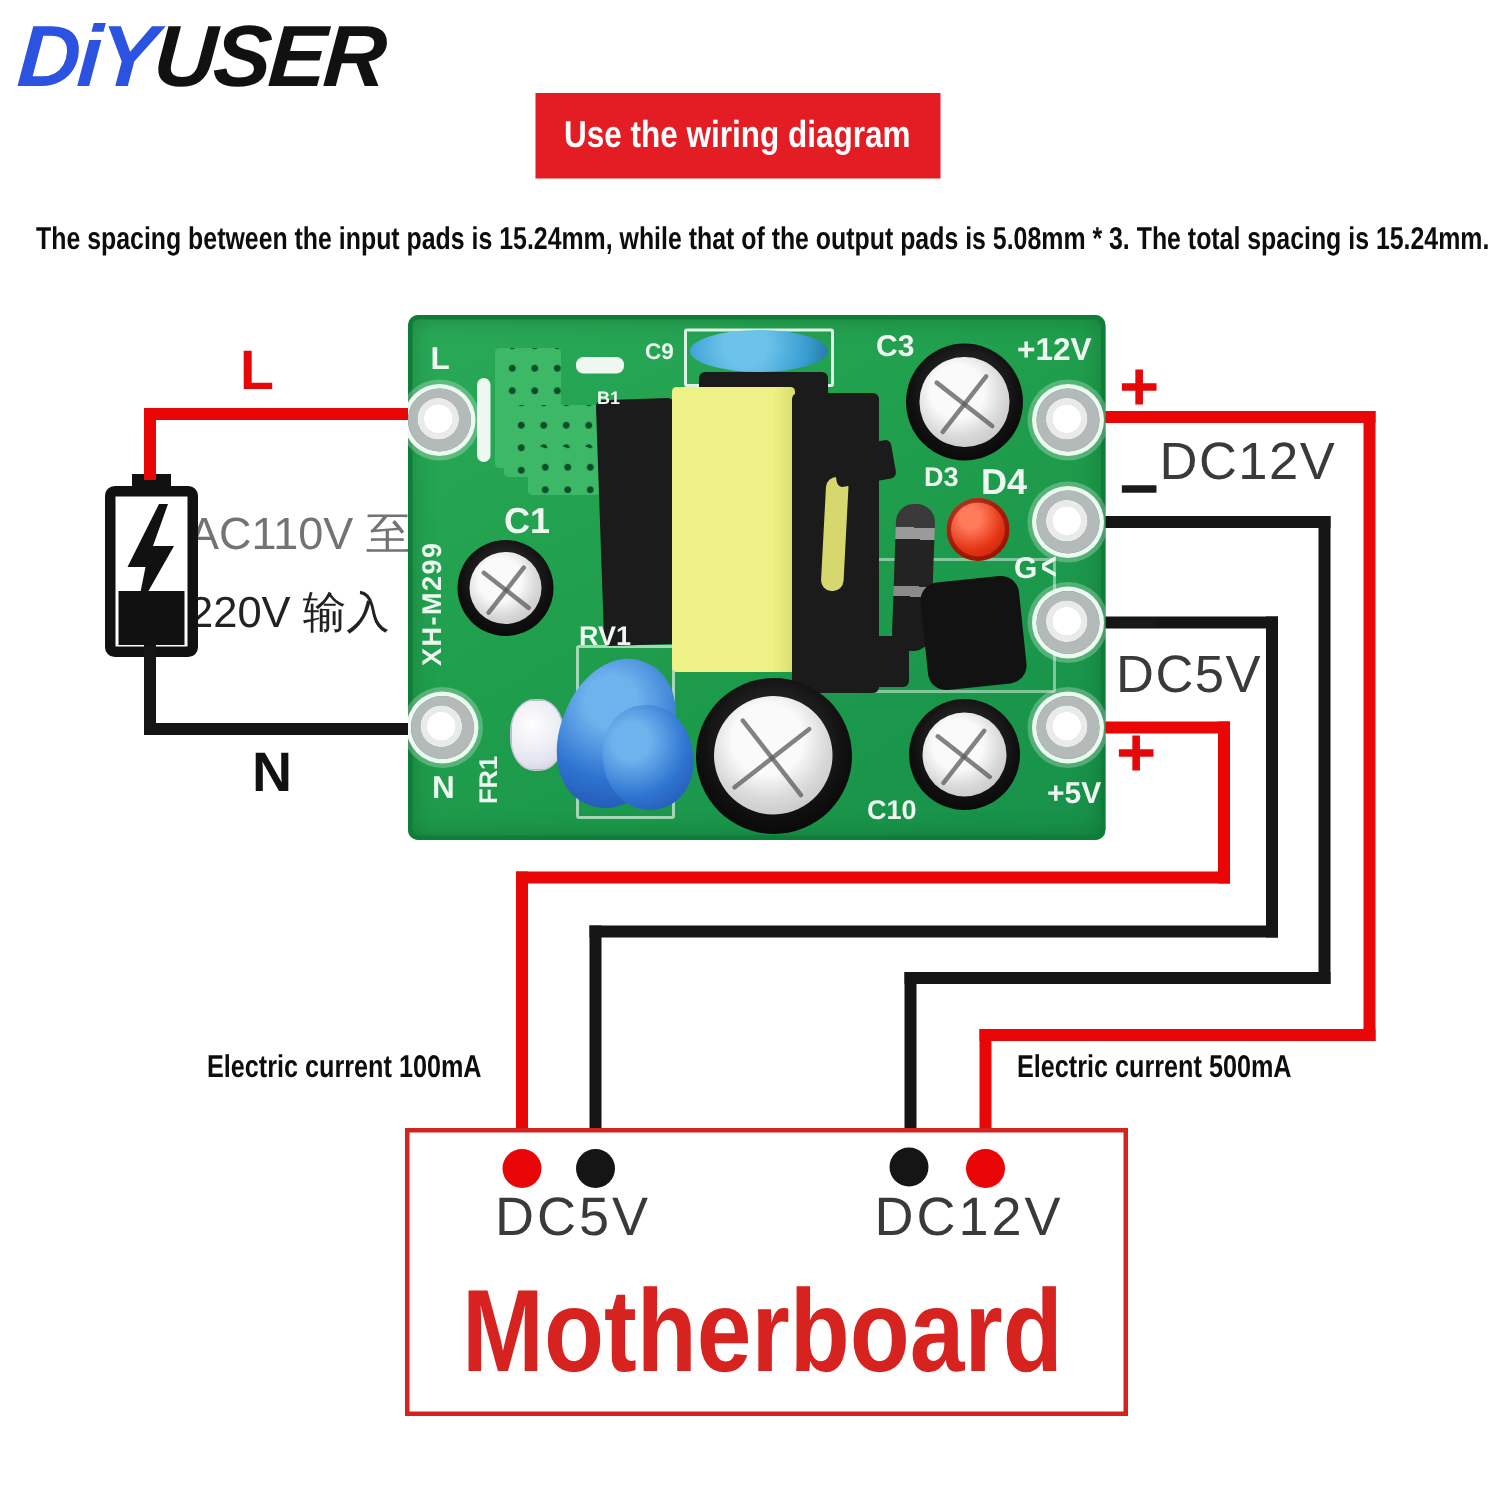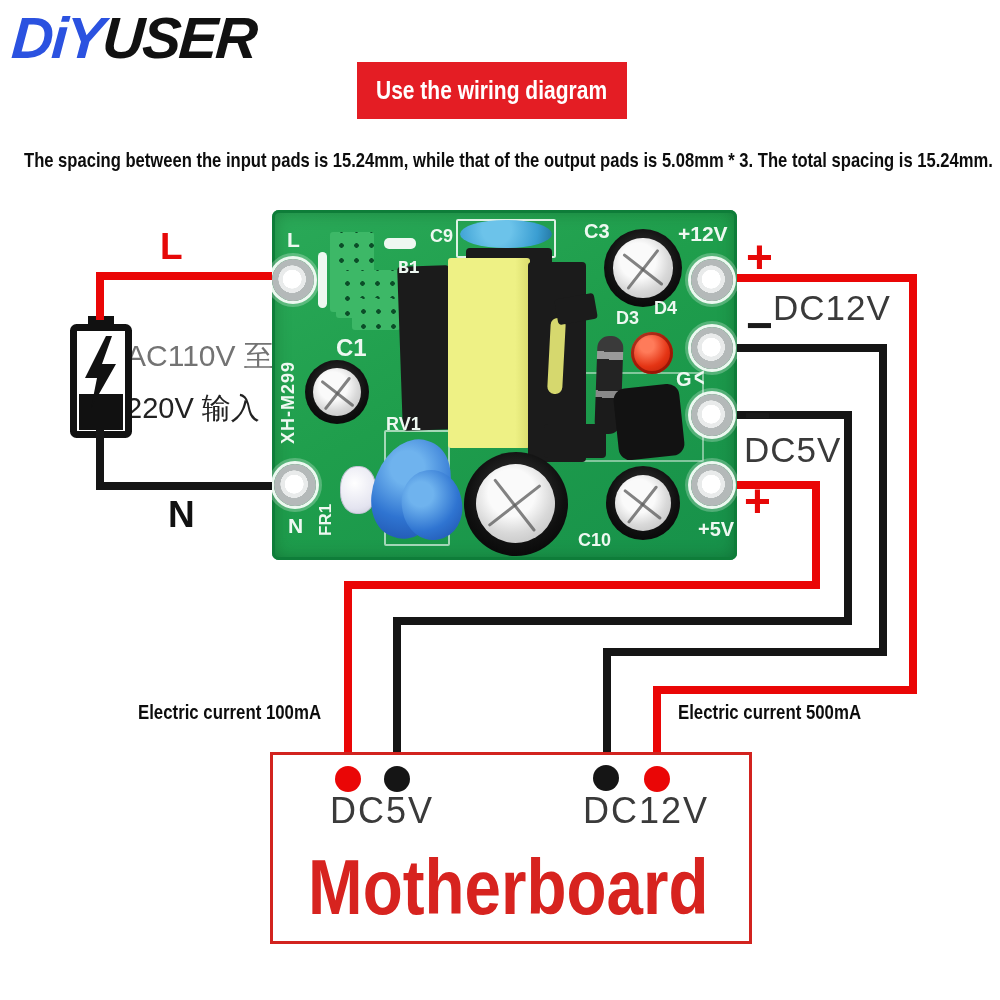--- a/index.html
+++ b/index.html
@@ -160,26 +160,26 @@
     </div>
 
   <div class="pad" style="left:0px;top:49px;"></div>
   <div class="pad" style="left:2px;top:254px;"></div>
   <div class="pad" style="left:419px;top:49px;"></div>
   <div class="pad" style="left:419px;top:117px;"></div>
   <div class="pad" style="left:419px;top:184px;"></div>
   <div class="pad" style="left:419px;top:254px;"></div>
 
   <div class="silk" style="left:15px;top:18px;font-size:21px;">L</div>
-  <div class="silk" style="left:158px;top:16px;font-size:18px;">C9</div>
-  <div class="silk" style="left:126px;top:48px;font-size:18px;font-family:Liberation Mono, monospace;">B1</div>
+  <div class="silk" style="left:158px;top:16px;font-size:15px;">C9</div>
+  <div class="silk" style="left:126px;top:48px;font-size:12px;">B1</div>
   <div class="silk" style="left:312px;top:10px;font-size:20px;">C3</div>
   <div class="silk" style="left:406px;top:12px;font-size:21px;">+12V</div>
   <div class="silk" style="left:344px;top:98px;font-size:18px;">D3</div>
-  <div class="silk" style="left:382px;top:88px;font-size:18px;">D4</div>
+  <div class="silk" style="left:382px;top:98px;font-size:24px;">D4</div>
   <div class="silk" style="left:404px;top:158px;font-size:20px;">G</div>
   <div class="silk" style="left:422px;top:158px;font-size:18px;transform:scaleY(1.4);">&lt;</div>
   <div class="silk" style="left:64px;top:124px;font-size:24px;">C1</div>
   <div class="silk" style="left:114px;top:204px;font-size:18px;">RV1</div>
   <div class="silk" style="left:44px;top:326px;font-size:17px;transform:rotate(-90deg);transform-origin:0 0;">FR1</div>
   <div class="silk" style="left:16px;top:304px;font-size:21px;">N</div>
   <div class="silk" style="left:306px;top:320px;font-size:18px;">C10</div>
   <div class="silk" style="left:426px;top:308px;font-size:20px;">+5V</div>
   <div class="silk" style="left:6px;top:234px;font-size:18px;transform:rotate(-90deg);transform-origin:0 0;letter-spacing:1px;">XH-M299</div>
 </div>

